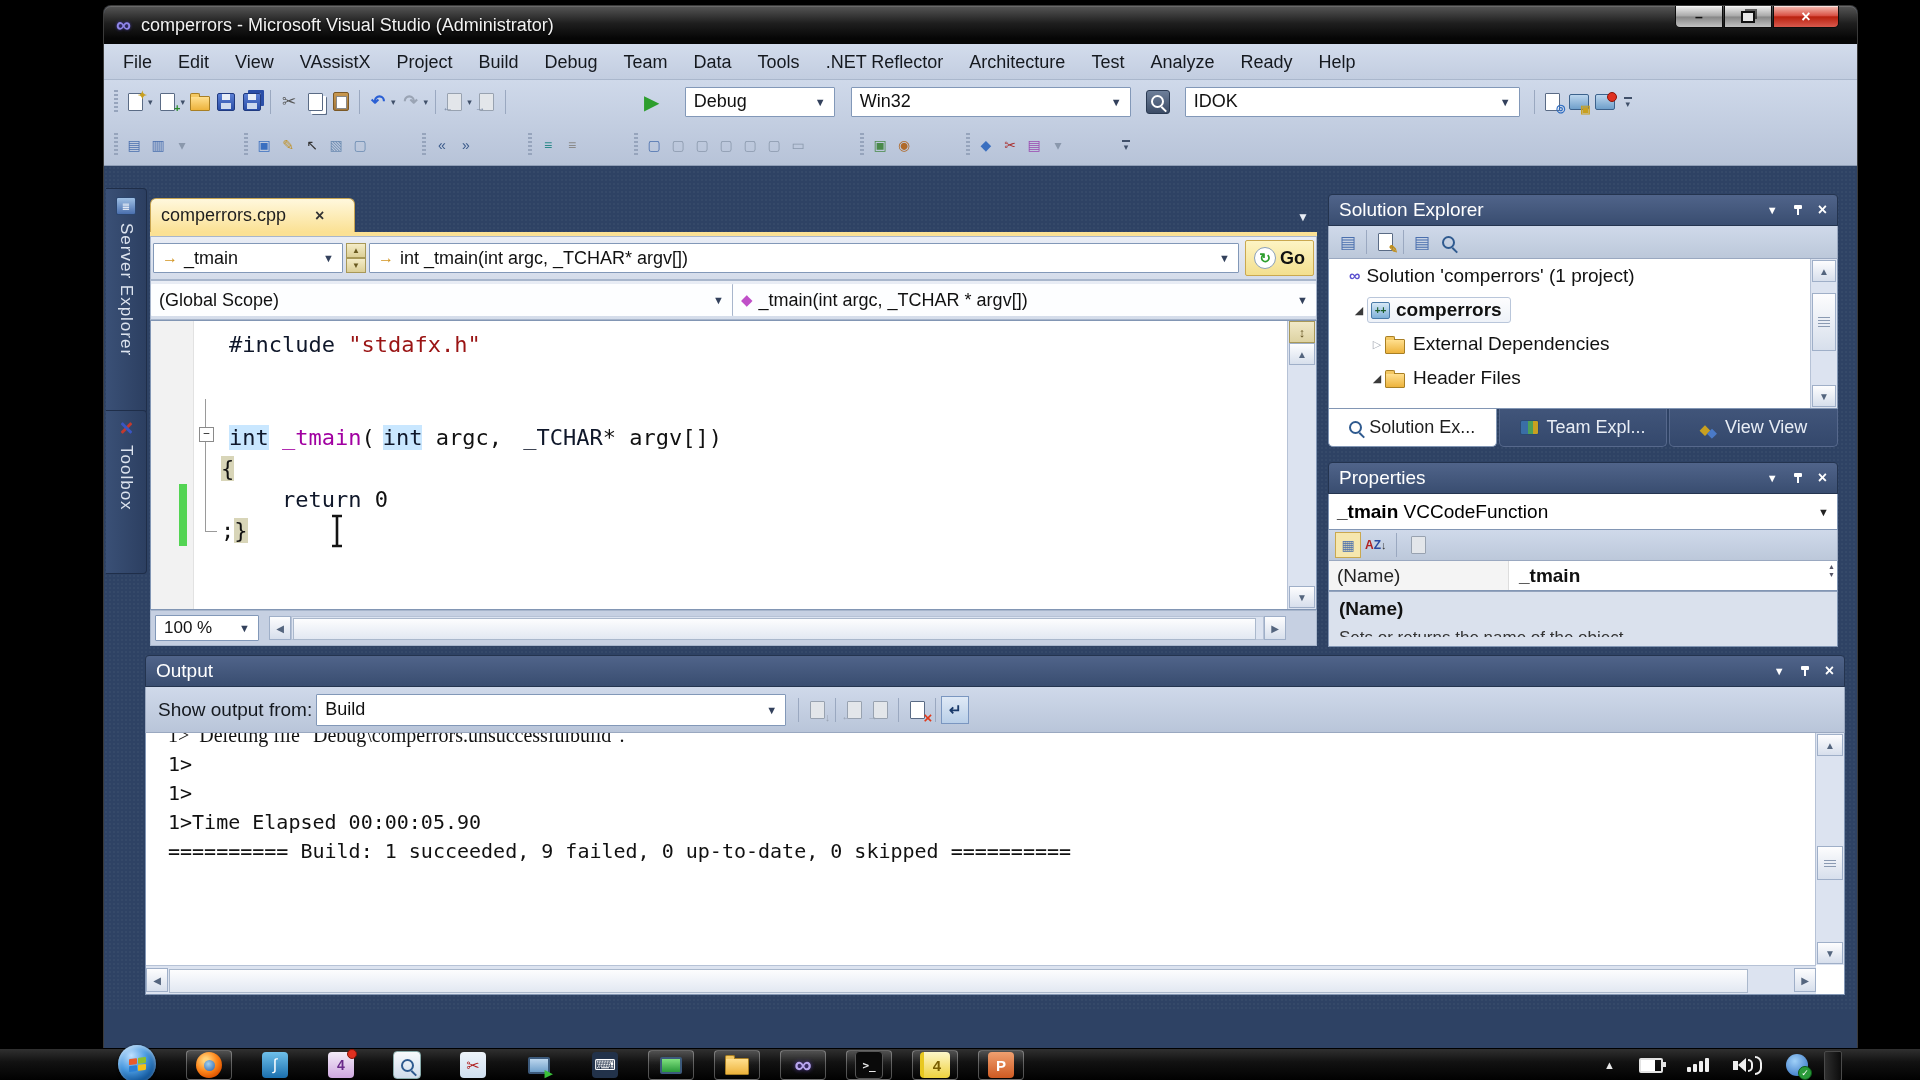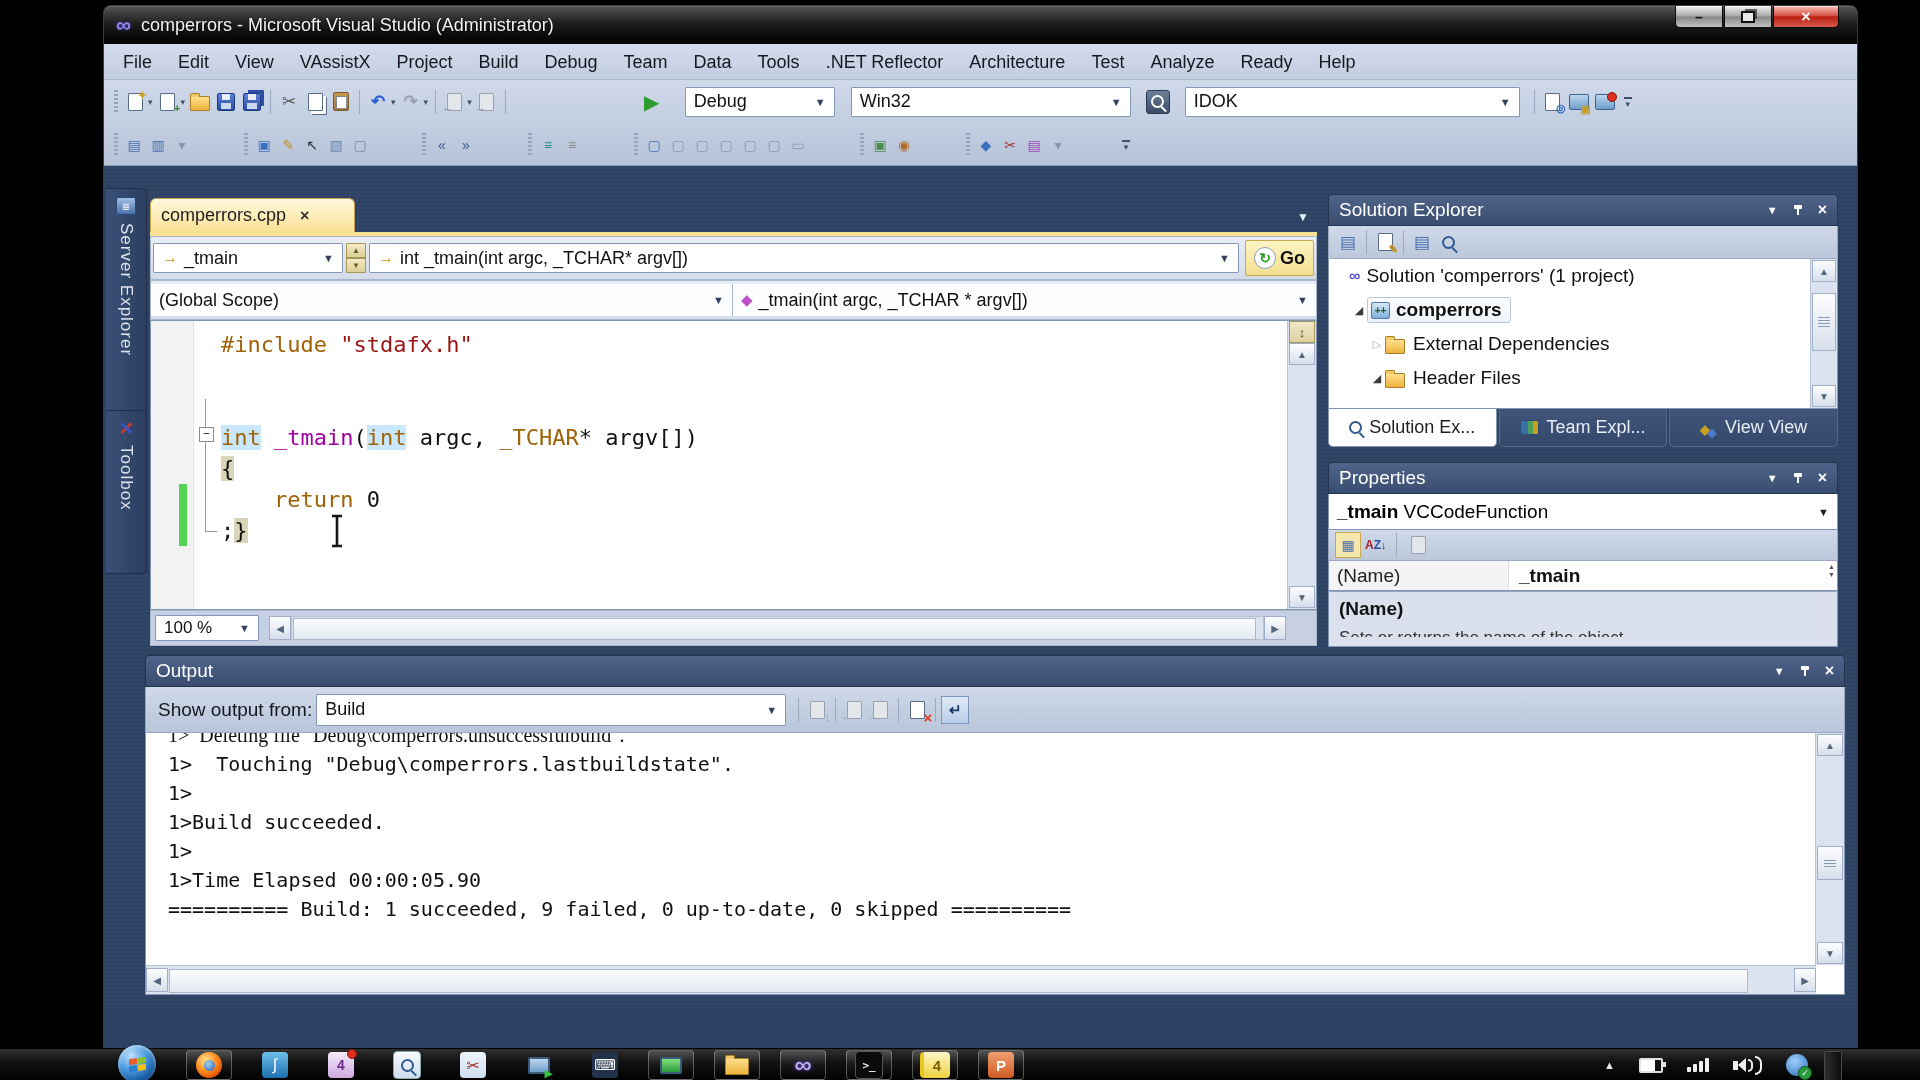--- a/index.html
+++ b/index.html
@@ -77,21 +77,21 @@
   .crosswrap{position:relative;width:18px;height:18px;}
   .crossA,.crossB{position:absolute;left:8px;top:2px;width:3px;height:14px;border-radius:1px;}
   .crossA{background:#c23a2e;transform:rotate(45deg);}
   .crossB{background:#3a55c2;transform:rotate(-45deg);}
 
   
   .edgroup{position:absolute;left:46px;top:28px;width:1167px;height:452px;}
   .tabstrip{position:absolute;left:0;top:0;width:100%;height:38px;}
   .doctab{position:absolute;left:0;bottom:0;height:34px;width:205px;display:flex;align-items:center;
     background:linear-gradient(#fff8dd,#fbe194);border:1px solid #c8a552;border-bottom:none;border-radius:6px 6px 0 0;
-    padding:0 10px;box-sizing:border-box;font-size:18px;color:#1e1e1e;}
+    padding:0 10px;box-sizing:border-box;font-size:18px;color:#1e1e1e;gap:15px;}
   .doctab .tclose{margin-left:14px;font-size:16px;font-weight:bold;color:#333;}
   .stripdd{position:absolute;right:8px;bottom:8px;color:#e8edf5;font-size:12px;}
   .yellowline{position:absolute;left:0;top:38px;width:100%;height:4px;background:#fbe194;}
   .navrow{position:absolute;left:0;width:100%;box-sizing:border-box;display:flex;align-items:center;
     background:linear-gradient(#e9edf5,#d4dcea);border:1px solid #a8b6cc;}
   .nav1{top:42px;height:44px;padding:0 2px;}
   .nav2{top:86px;height:40px;padding:0;}
   .vaarrow{color:#d29420;font-weight:bold;font-size:16px;margin-right:6px;}
   .spin{display:flex;flex-direction:column;margin:0 3px;}
   .spin span{width:18px;height:13px;display:flex;align-items:center;justify-content:center;font-size:8px;color:#6a5a20;
@@ -106,21 +106,21 @@
 
   .codearea{position:absolute;left:0;top:126px;width:100%;height:290px;background:#fff;border:1px solid #8296b4;box-sizing:border-box;overflow:hidden;}
   .gutter{position:absolute;left:0;top:0;width:42px;height:100%;background:#f2f2f2;border-right:1px solid #e2e2e2;}
   .greenbar{position:absolute;left:28px;width:8px;background:#53d453;}
   .foldbox{position:absolute;left:48px;width:13px;height:13px;background:#fff;border:1px solid #8a8a8a;
     font-size:11px;line-height:11px;color:#333;text-align:center;font-family:"DejaVu Sans Mono",monospace;}
   .foldline{position:absolute;left:54px;width:1px;background:#9a9a9a;}
   .foldstub{position:absolute;left:54px;height:1px;width:12px;background:#9a9a9a;}
   .codelines{position:absolute;left:70px;top:0;width:1060px;}
   .cline{position:absolute;height:31px;white-space:pre;font-family:"DejaVu Sans Mono",monospace;font-size:22px;line-height:31px;}
-  .tk.kw{color:#a16207;}
+  .tk.kw{color:#0f172a;margin-left:8px;}
   .tk.mg{color:#a100a1;}
   .tk.str{color:#9a1414;}
   .tk.pl{color:#111;}
   .tk.hl{background:#c9e7ff;}
   .tk.brace{background:#d8d5b8;}
   .ibeam{position:absolute;left:178px;top:192px;}
 
   .vsb{position:absolute;right:0;top:0;width:28px;height:100%;background:#dce3f0;border-left:1px solid #b6c2d6;}
   .sbtn{position:absolute;left:1px;width:26px;height:22px;display:flex;align-items:center;justify-content:center;
     font-size:10px;color:#54657e;background:linear-gradient(#fdfdfe,#d7dfec);border:1px solid #9fafc8;box-sizing:border-box;}
@@ -695,23 +695,21 @@
           <span class="mi">
               <span class="pg"></span>
               <span class="redx">×</span>
             </span>
           <span class="sep"></span>
           <span class="wrapbox">↵</span>
         </div>
         <div class="obody">
           <div class="olines" id="olines">
               <div class="oline clip1">1&gt;  Deleting file "Debug\comperrors.unsuccessfulbuild".</div>
-              <div class="oline">1&gt;  Touching "Debug\comperrors.lastbuildstate".</div>
               <div class="oline">1&gt;</div>
-              <div class="oline">1&gt;Build succeeded.</div>
               <div class="oline">1&gt;</div>
               <div class="oline">1&gt;Time Elapsed 00:00:05.90</div>
               <div class="oline">========== Build: 1 succeeded, 9 failed, 0 up-to-date, 0 skipped ==========</div>
             </div>
           <div class="ovsb">
             <div class="sbtn" style="top:1px">▲</div>
             <div class="ovth">
                 <b></b>
                 <b></b>
                 <b></b>

